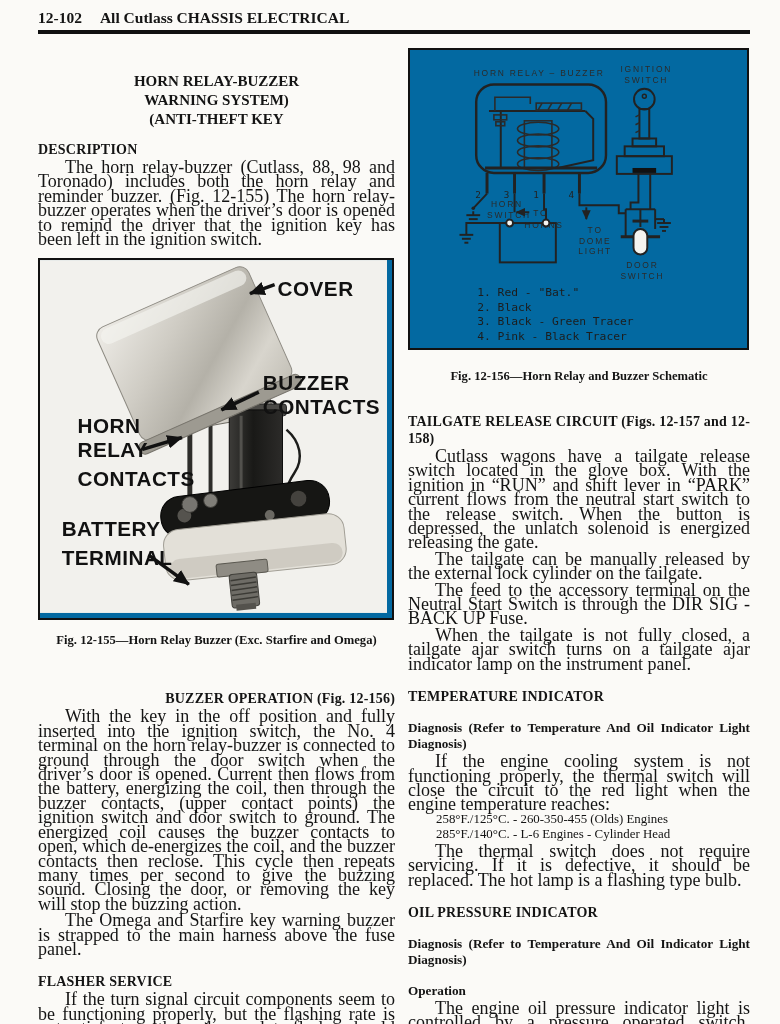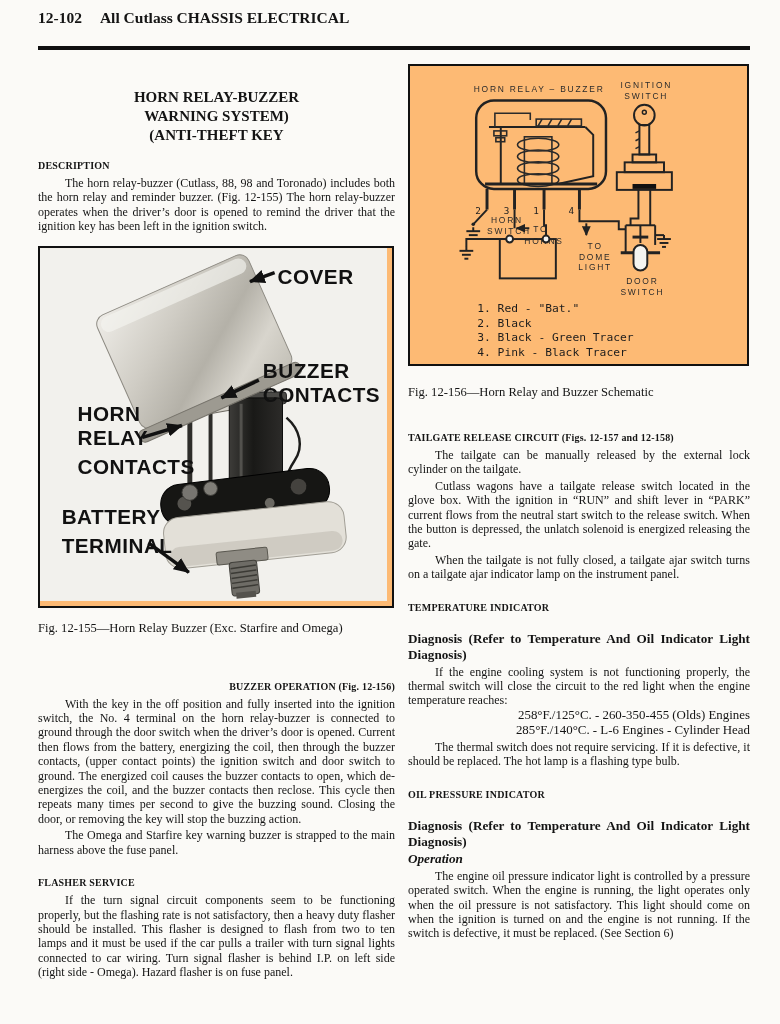--- a/index.html
+++ b/index.html
@@ -6,55 +6,55 @@
   body{
     width:780px;height:1024px;overflow:hidden;
     background:#fbfaf7;color:#141414;
     font-family:"Liberation Serif", serif;
   }
   .page{padding:9px 30px 0 38px;}
   
   .hdr{
     display:flex;align-items:baseline;gap:18px;
     font-weight:bold;font-size:15.5px;
-    border-bottom:4px solid #101010;padding-bottom:19px;
+    border-bottom:4px solid #101010;padding-bottom:3px;
   }
   .cols{display:flex;gap:13px;margin-top:14px;}
   .colL{width:357px;}
   .colR{width:342px;}
   
   .mainTitle{
     text-align:center;font-weight:bold;font-size:15px;line-height:19px;
     margin-top:24px;
   }
-  .h1{font-weight:bold;font-size:10px;line-height:17px;}
+  .h1{font-weight:bold;font-size:14px;line-height:17px;}
   .h1.caps{letter-spacing:.2px;}
   .sub{font-weight:bold;font-size:13.2px;line-height:16px;text-align:justify;}
   p.body{
-    font-size:12px;line-height:14.4px;text-align:justify;
+    font-size:18px;line-height:14.4px;text-align:justify;
     margin:2px 0 0 0;text-indent:27px;
   }
-  .tempItem{font-size:12.9px;line-height:15px;margin-left:28px;text-align:right;}
+  .tempItem{font-size:12.9px;line-height:15px;margin-left:28px;}
   
-  .figBox{border:2.5px solid #111;background:#fdba74;}
+  .figBox{border:2.5px solid #111;background:#0369a1;}
   .figBox svg{display:block;}
   .fig155{margin-top:12px;width:352px;height:358px;}
   .fig156{width:337px;height:298px;}
   .caption{
-    font-weight:normal;font-size:12.6px;line-height:15px;
+    text-align:center;font-weight:bold;font-size:12.6px;line-height:15px;
   }
   .capL{margin-top:13px;}
   .capR{margin-top:19px;}
   .mtDesc{margin-top:12px;}
   .mtBuzz{margin-top:42px;text-align:right;}
   .mtFlash{margin-top:17px;}
   .mtTail{margin-top:29px;}
   .mtTemp{margin-top:17px;}
   .mtDiag{margin-top:15px;}
-  .mtOper{margin-top:1px;font-style:italic;}
+  .mtOper{margin-top:15px;}
   
   .photoLabel{
     font-family:"Liberation Sans", sans-serif;font-weight:bold;
     font-size:21px;fill:#111;letter-spacing:.5px;
   }
   .schLabel{
     font-family:"Liberation Sans", sans-serif;
     font-size:8.6px;fill:#2b2b2b;letter-spacing:1.8px;
   }
   .schNum{
@@ -301,22 +301,23 @@
             <text class="legendTxt" x="68" y="265">2. Black</text>
             <text class="legendTxt" x="68" y="280">3. Black - Green Tracer</text>
             <text class="legendTxt" x="68" y="295">4. Pink - Black Tracer</text>
           </g>
         </svg>
       </div>
 
       <div class="caption capR">Fig. 12-156—Horn Relay and Buzzer Schematic</div>
 
       <div class="h1 caps mtTail" style="text-align:justify;">TAILGATE RELEASE CIRCUIT (Figs. 12-157 and 12-158)</div>
+      <p class="body">Cutlass wagons have a tailgate release switch located in the glove box. With the ignition in “RUN” and shift lever in “PARK” current flows from the neutral start switch to the release switch. When the button is depressed, the unlatch solenoid is energized releasing the gate.</p>
       <p class="body">The tailgate can be manually released by the external lock cylinder on the tailgate.</p>
-      <p class="body">Cutlass wagons have a tailgate release switch located in the glove box. With the ignition in “RUN” and shift lever in “PARK” current flows from the neutral start switch to the release switch. When the button is depressed, the unlatch solenoid is energized releasing the gate.</p>
+      <p class="body">The feed to the accessory terminal on the Neutral Start Switch is through the DIR SIG - BACK UP Fuse.</p>
       <p class="body">When the tailgate is not fully closed, a tailgate ajar switch turns on a tailgate ajar indicator lamp on the instrument panel.</p>
 
       <div class="h1 caps mtTemp">TEMPERATURE INDICATOR</div>
 
       <div class="sub mtDiag">Diagnosis (Refer to Temperature And Oil Indicator Light Diagnosis)</div>
       <p class="body">If the engine cooling system is not functioning properly, the thermal switch will close the circuit to the red light when the engine temperature reaches:</p>
       <div class="tempItem">258°F./125°C. - 260-350-455 (Olds) Engines</div>
       <div class="tempItem">285°F./140°C. - L-6 Engines - Cylinder Head</div>
       <p class="body">The thermal switch does not require servicing. If it is defective, it should be replaced. The hot lamp is a flashing type bulb.</p>
 

